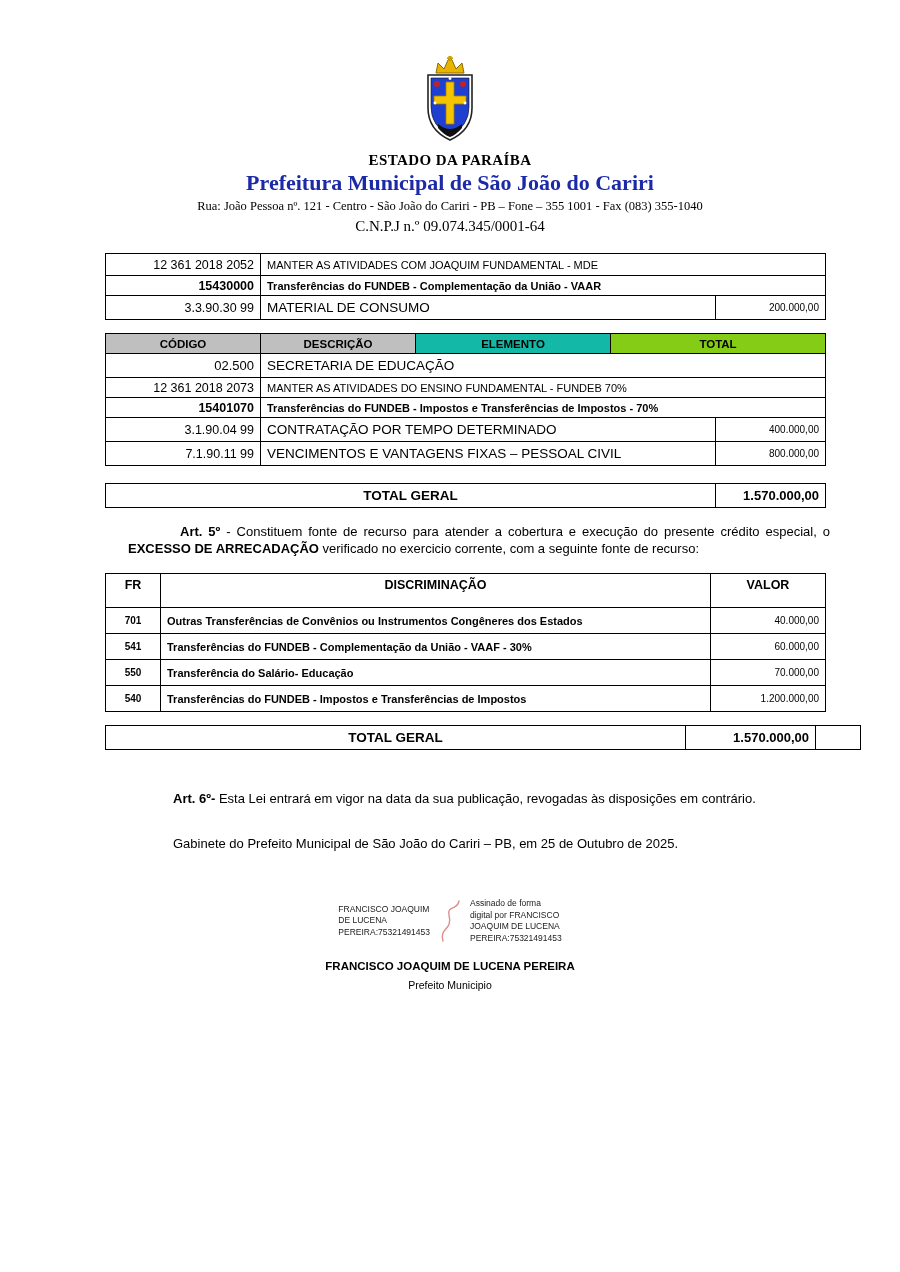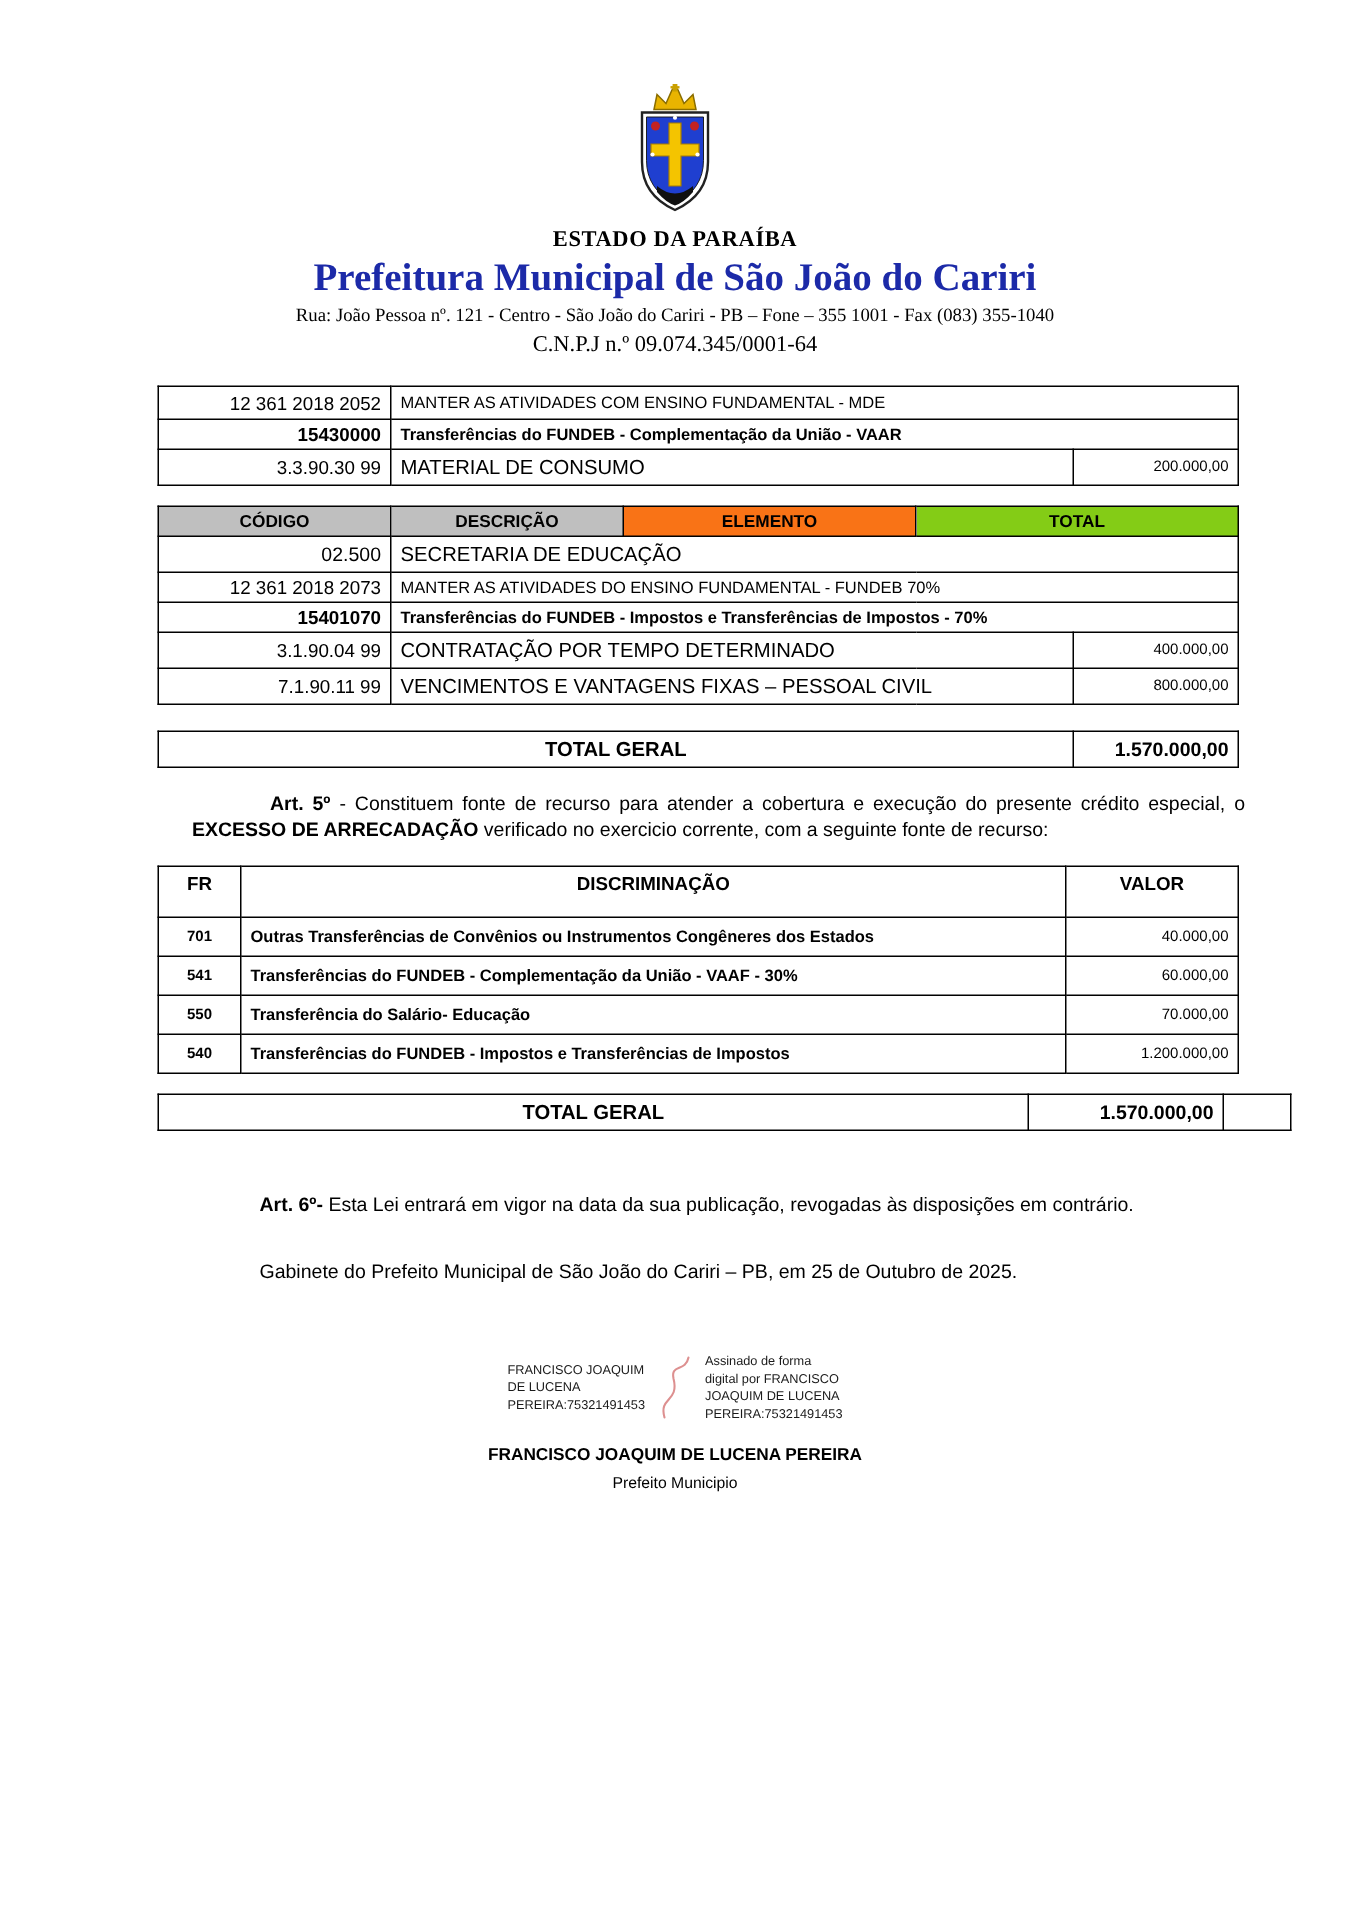--- a/index.html
+++ b/index.html
@@ -7,21 +7,21 @@
   .page {
     position:relative; width:900px; height:1272px; margin:0 auto;
     background:#fff; color:#000; overflow:hidden;
     font-family:"Liberation Sans", sans-serif;
     border-radius:12px;
   }
   
   .letterhead { text-align:center; padding-top:56px; font-family:"Liberation Serif", serif; }
   .crest { display:block; margin:0 auto; }
   .state-name { font-weight:bold; font-size:15px; letter-spacing:.4px; margin-top:6px; }
-  .doc-title  { font-weight:bold; font-size:26px; margin-top:1px; }
+  .doc-title  { font-weight:bold; font-size:22px; margin-top:1px; }
   .address-line { font-size:12.5px; margin-top:3px; }
   .cnpj-line  { font-size:15px; margin-top:4px; }
 
   
   table.tbl { border-collapse:collapse; table-layout:fixed; margin-left:105px; }
   .tbl td { border:1px solid #000; padding:1px 6px; overflow:hidden; white-space:nowrap; vertical-align:middle; }
   .r20 td { height:20px; }
   .r22 td { height:22px; }
   .r24 td { height:24px; }
   .r26 td { height:26px; }
@@ -79,21 +79,21 @@
 
   <table class="tbl" style="margin-top:18px; width:720px;">
     <colgroup>
         <col style="width:155px">
         <col style="width:455px">
         <col style="width:110px">
       </colgroup>
     <tbody>
         <tr class="r22">
       <td class="code">12 361 2018 2052</td>
-      <td class="xs" colspan="2">MANTER AS ATIVIDADES COM ENSINO FUNDAMENTAL - MDE</td>
+      <td class="xs" colspan="2">MANTER AS ATIVIDADES COM JOAQUIM FUNDAMENTAL - MDE</td>
     </tr>
     <tr class="r20">
       <td class="code b">15430000</td>
       <td class="xs b" colspan="2">Transferências do FUNDEB - Complementação da União - VAAR</td>
     </tr>
     <tr class="r24">
       <td class="code">3.3.90.30 99</td>
       <td class="lg">MATERIAL DE CONSUMO</td>
       <td class="val">200.000,00</td>
     </tr>
@@ -105,21 +105,21 @@
       <col style="width:155px">
         <col style="width:155px">
         <col style="width:195px">
         <col style="width:105px">
         <col style="width:110px">
     </colgroup>
     <tbody>
         <tr class="head r20">
       <td style="background: rgb(191, 191, 191);">CÓDIGO</td>
       <td style="background: rgb(191, 191, 191);">DESCRIÇÃO</td>
-      <td style="background: #f97316;">ELEMENTO</td>
+      <td style="background: #14b8a6;">ELEMENTO</td>
       <td colspan="2" style="background: #84cc16;">TOTAL</td>
     </tr>
     <tr class="r24">
       <td class="code" style="font-size:13px">02.500</td>
       <td class="lg" colspan="4">SECRETARIA DE EDUCAÇÃO</td>
     </tr>
     <tr class="r20">
       <td class="code">12 361 2018 2073</td>
       <td class="xs" colspan="4">MANTER AS ATIVIDADES DO ENSINO FUNDAMENTAL - FUNDEB 70%</td>
     </tr>

